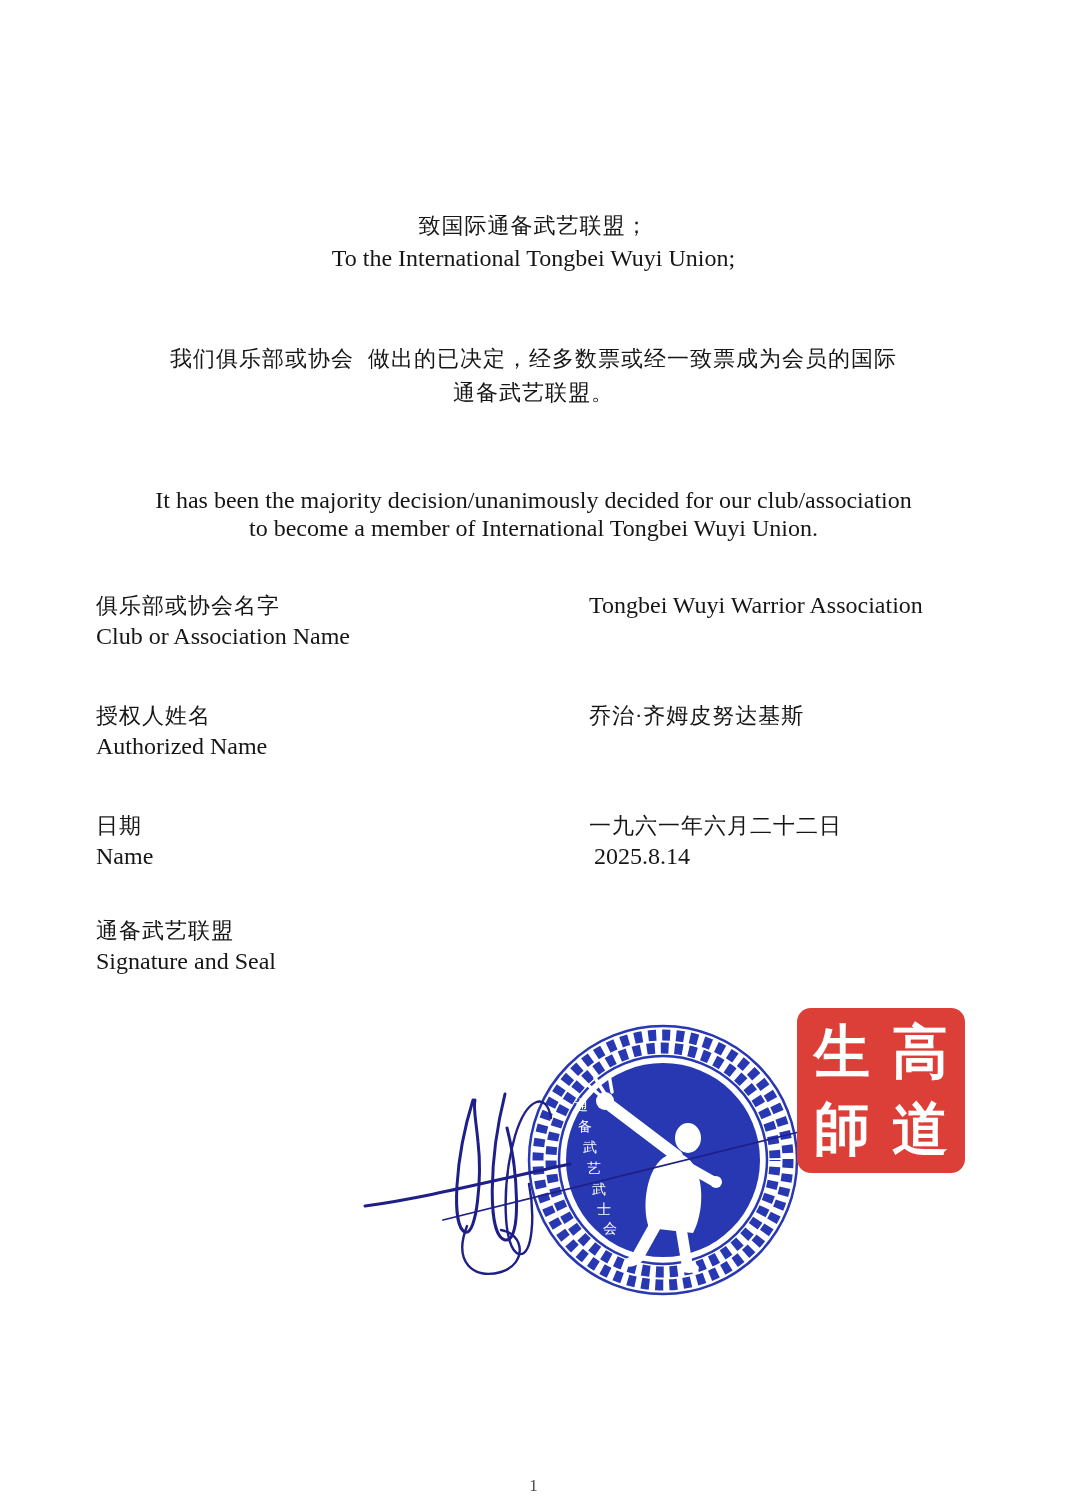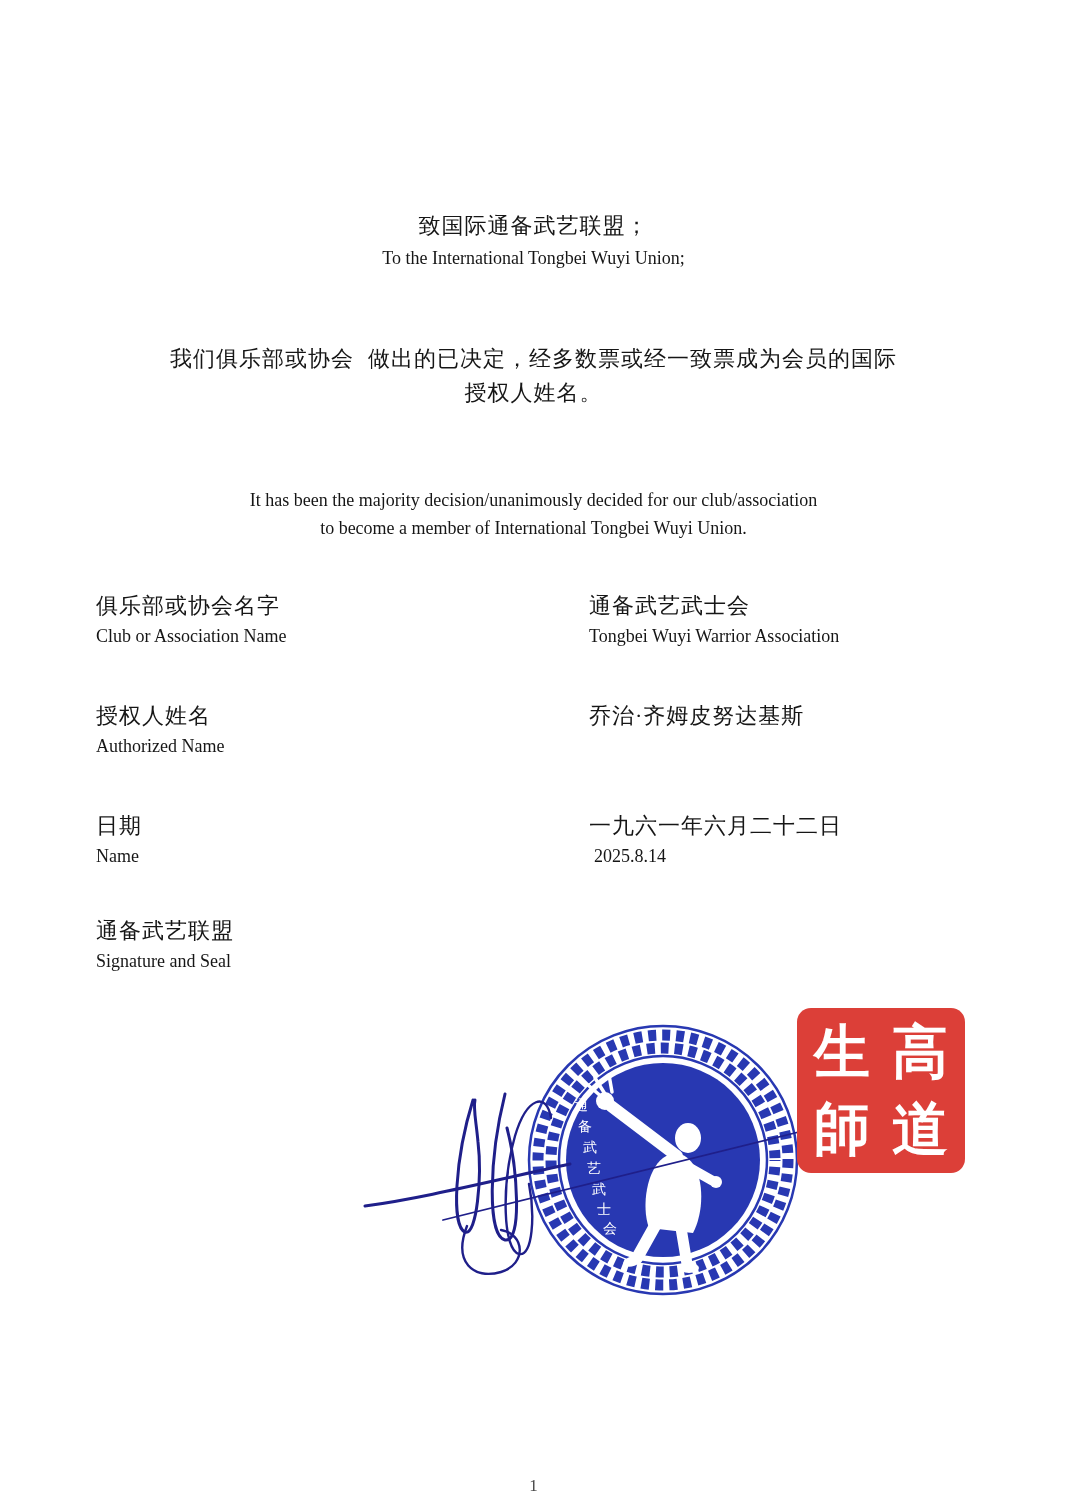--- a/index.html
+++ b/index.html
@@ -8,21 +8,21 @@
     width:1067px;height:1509px;
     background:#ffffff;
     font-family:"Liberation Serif","DejaVu Serif",serif;
     color:#161616;
     overflow:hidden;
     border-radius:14px;
   }
   .abs{position:absolute;}
   .center{left:0;width:1067px;text-align:center;}
   .cn{font-size:22px;line-height:31px;letter-spacing:1px;}
-  .en{font-size:18px;line-height:30px;}
+  .en{font-size:24px;line-height:30px;}
   .title-cn{top:210px;}
   .title-en{top:243px;}
   .stmt-cn{top:344px;line-height:34px;font-family:Liberation Mono, monospace;}
   .stmt-en{top:486px;line-height:28px;}
   .field-row{left:0;width:1067px;}
   .field-label{position:absolute;left:96px;top:0;}
   .field-value{position:absolute;left:589px;top:0;}
   .row1{top:590px;} .row2{top:700px;} .row3{top:810px;} .row4{top:915px;}
   .date-en{padding-left:5px;}
   
@@ -50,35 +50,34 @@
 </head>
 <body>
 
 <div class="page">
 
   <div class="abs center cn title-cn">致国际通备武艺联盟；</div>
   <div class="abs center en title-en">To the International Tongbei Wuyi Union;</div>
 
   <div class="abs center cn stmt-cn">
     <div>我们俱乐部或协会 做出的已决定，经多数票或经一致票成为会员的国际</div>
-    <div>授权人姓名。</div>
+    <div>通备武艺联盟。</div>
   </div>
 
   <div class="abs center en stmt-en">
     <div>It has been the majority decision/unanimously decided for our club/association</div>
     <div>to become a member of International Tongbei Wuyi Union.</div>
   </div>
 
   <div class="abs field-row row1">
     <div class="field-label">
       <div class="cn">俱乐部或协会名字</div>
       <div class="en">Club or Association Name</div>
     </div>
     <div class="field-value">
-      <div class="cn">通备武艺武士会</div>
       <div class="en">Tongbei Wuyi Warrior Association</div>
     </div>
   </div>
 
   <div class="abs field-row row2">
     <div class="field-label">
       <div class="cn">授权人姓名</div>
       <div class="en">Authorized Name</div>
     </div>
     <div class="field-value">

